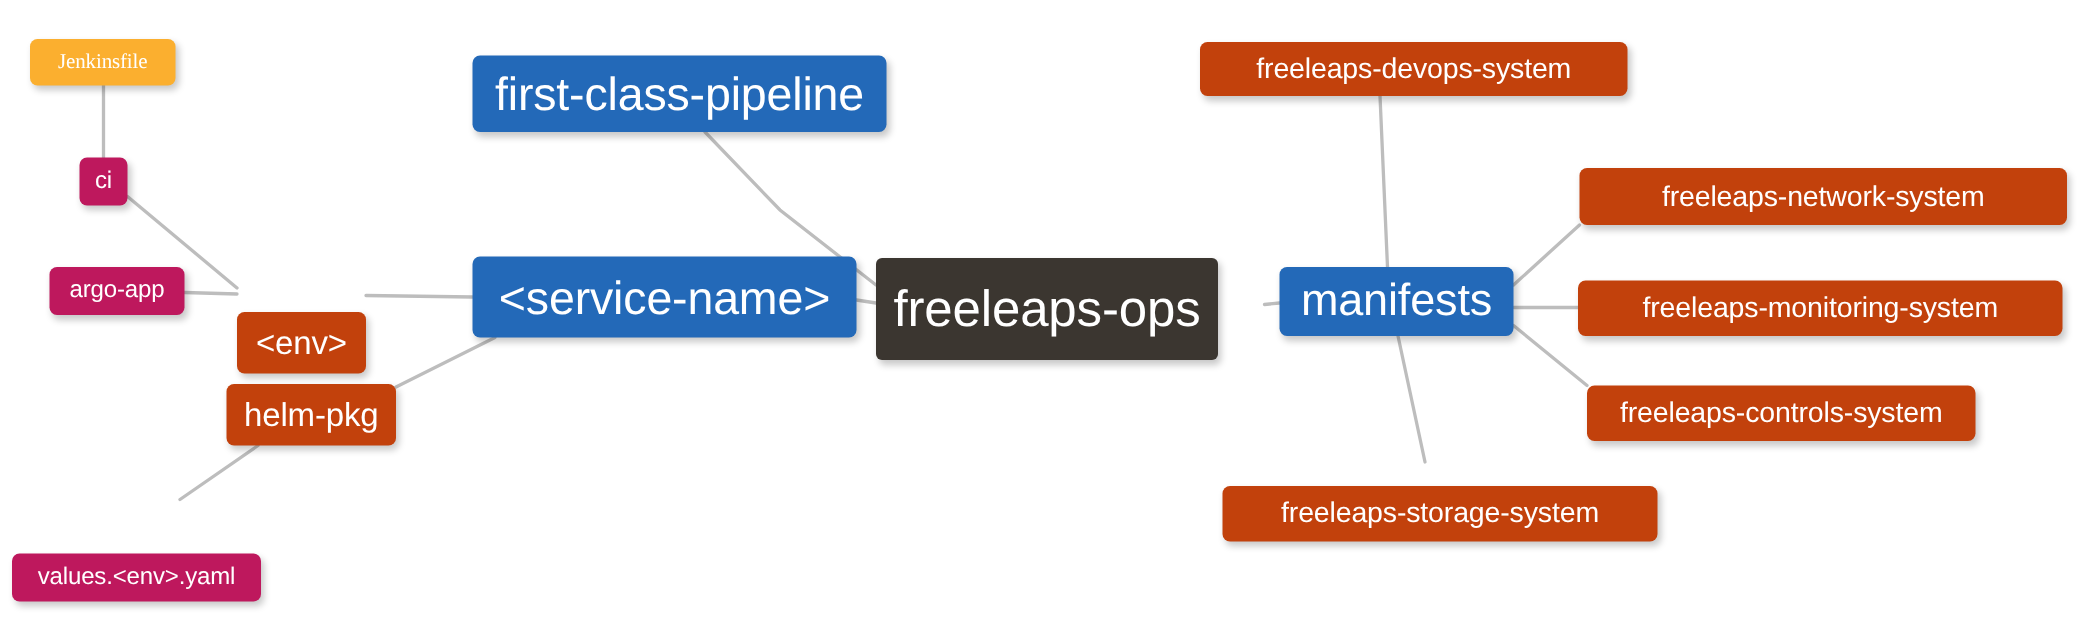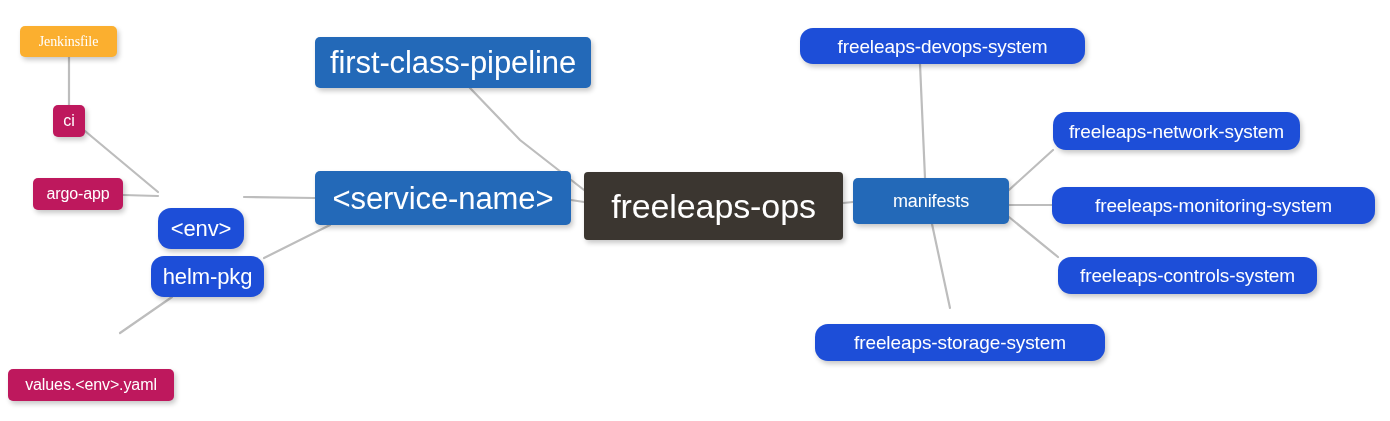--- a/index.html
+++ b/index.html
@@ -49,34 +49,33 @@
   }
   .node-root {
     background: #3b3630;
     font-size: 34px;
     border-radius: 4px;
   }
   .node-blue {
     background: #2369b8;
   }
   .node-green {
-    background: #1d4ed8;
-    border-radius: 13px;
+    background: #c2410c;
   }
   .node-orange {
     background: #fbaf2f;
   }
   .node-red {
     background: #be185d;
   }
   .node-l1-big {
     font-size: 31px;
   }
   .node-l1-mid {
-    font-size: 18px;
+    font-size: 30px;
   }
   .node-l2 {
     font-size: 22px;
   }
   .node-l3 {
     font-size: 19px;
   }
   .node-l4 {
     font-size: 16px;
   }
@@ -101,30 +100,30 @@
       <path d="M 69 105 L 69 57" class="edge-line"></path>
       <path d="M 172 297 L 120 333" class="edge-line"></path>
       <path d="M 925 178 L 920 64" class="edge-line"></path>
       <path d="M 1009 190 L 1053 150" class="edge-line"></path>
       <path d="M 1009 205 L 1052 205" class="edge-line"></path>
       <path d="M 1009 217 L 1058 257" class="edge-line"></path>
       <path d="M 932 224 L 950 308" class="edge-line"></path>
     </svg>
 
   <div id="node-layer">
-      <div class="node node-root node-root" style="left: 584px; top: 172px; width: 259px; height: 68px;">freeleaps-ops</div>
+      <div class="node node-root node-root" style="left: 584px; top: 172px; width: 228px; height: 68px;">freeleaps-ops</div>
       <div class="node node-blue node-l1-big" style="left: 315px; top: 37px; width: 276px; height: 51px;">first-class-pipeline</div>
       <div class="node node-blue node-l1-big" style="left: 315px; top: 171px; width: 256px; height: 54px;">&lt;service-name&gt;</div>
       <div class="node node-blue node-l1-mid" style="left: 853px; top: 178px; width: 156px; height: 46px;">manifests</div>
       <div class="node node-green node-l2" style="left: 158px; top: 176px; width: 86px; height: 41px; margin-top: 32px;">&lt;env&gt;</div>
       <div class="node node-green node-l2" style="left: 151px; top: 256px; width: 113px; height: 41px;">helm-pkg</div>
       <div class="node node-orange node-l5" style="left: 20px; top: 26px; width: 97px; height: 31px;">Jenkinsfile</div>
       <div class="node node-red node-l4" style="left: 53px; top: 105px; width: 32px; height: 32px;">ci</div>
       <div class="node node-red node-l4" style="left: 33px; top: 178px; width: 90px; height: 32px;">argo-app</div>
       <div class="node node-red node-l4" style="left: 8px; top: 333px; width: 166px; height: 32px; margin-top: 36px;">values.&lt;env&gt;.yaml</div>
       <div class="node node-green node-l3" style="left: 800px; top: 28px; width: 285px; height: 36px;">freeleaps-devops-system</div>
-      <div class="node node-green node-l3" style="left: 1053px; top: 112px; width: 247px; height: 38px;">freeleaps-network-system</div>
+      <div class="node node-green node-l3" style="left: 1053px; top: 112px; width: 325px; height: 38px;">freeleaps-network-system</div>
       <div class="node node-green node-l3" style="left: 1052px; top: 187px; width: 323px; height: 37px;">freeleaps-monitoring-system</div>
       <div class="node node-green node-l3" style="left: 1058px; top: 257px; width: 259px; height: 37px;">freeleaps-controls-system</div>
       <div class="node node-green node-l3" style="left: 815px; top: 308px; width: 290px; height: 37px; margin-top: 16px;">freeleaps-storage-system</div>
     </div>
 
 </div>
 
 </body></html>

